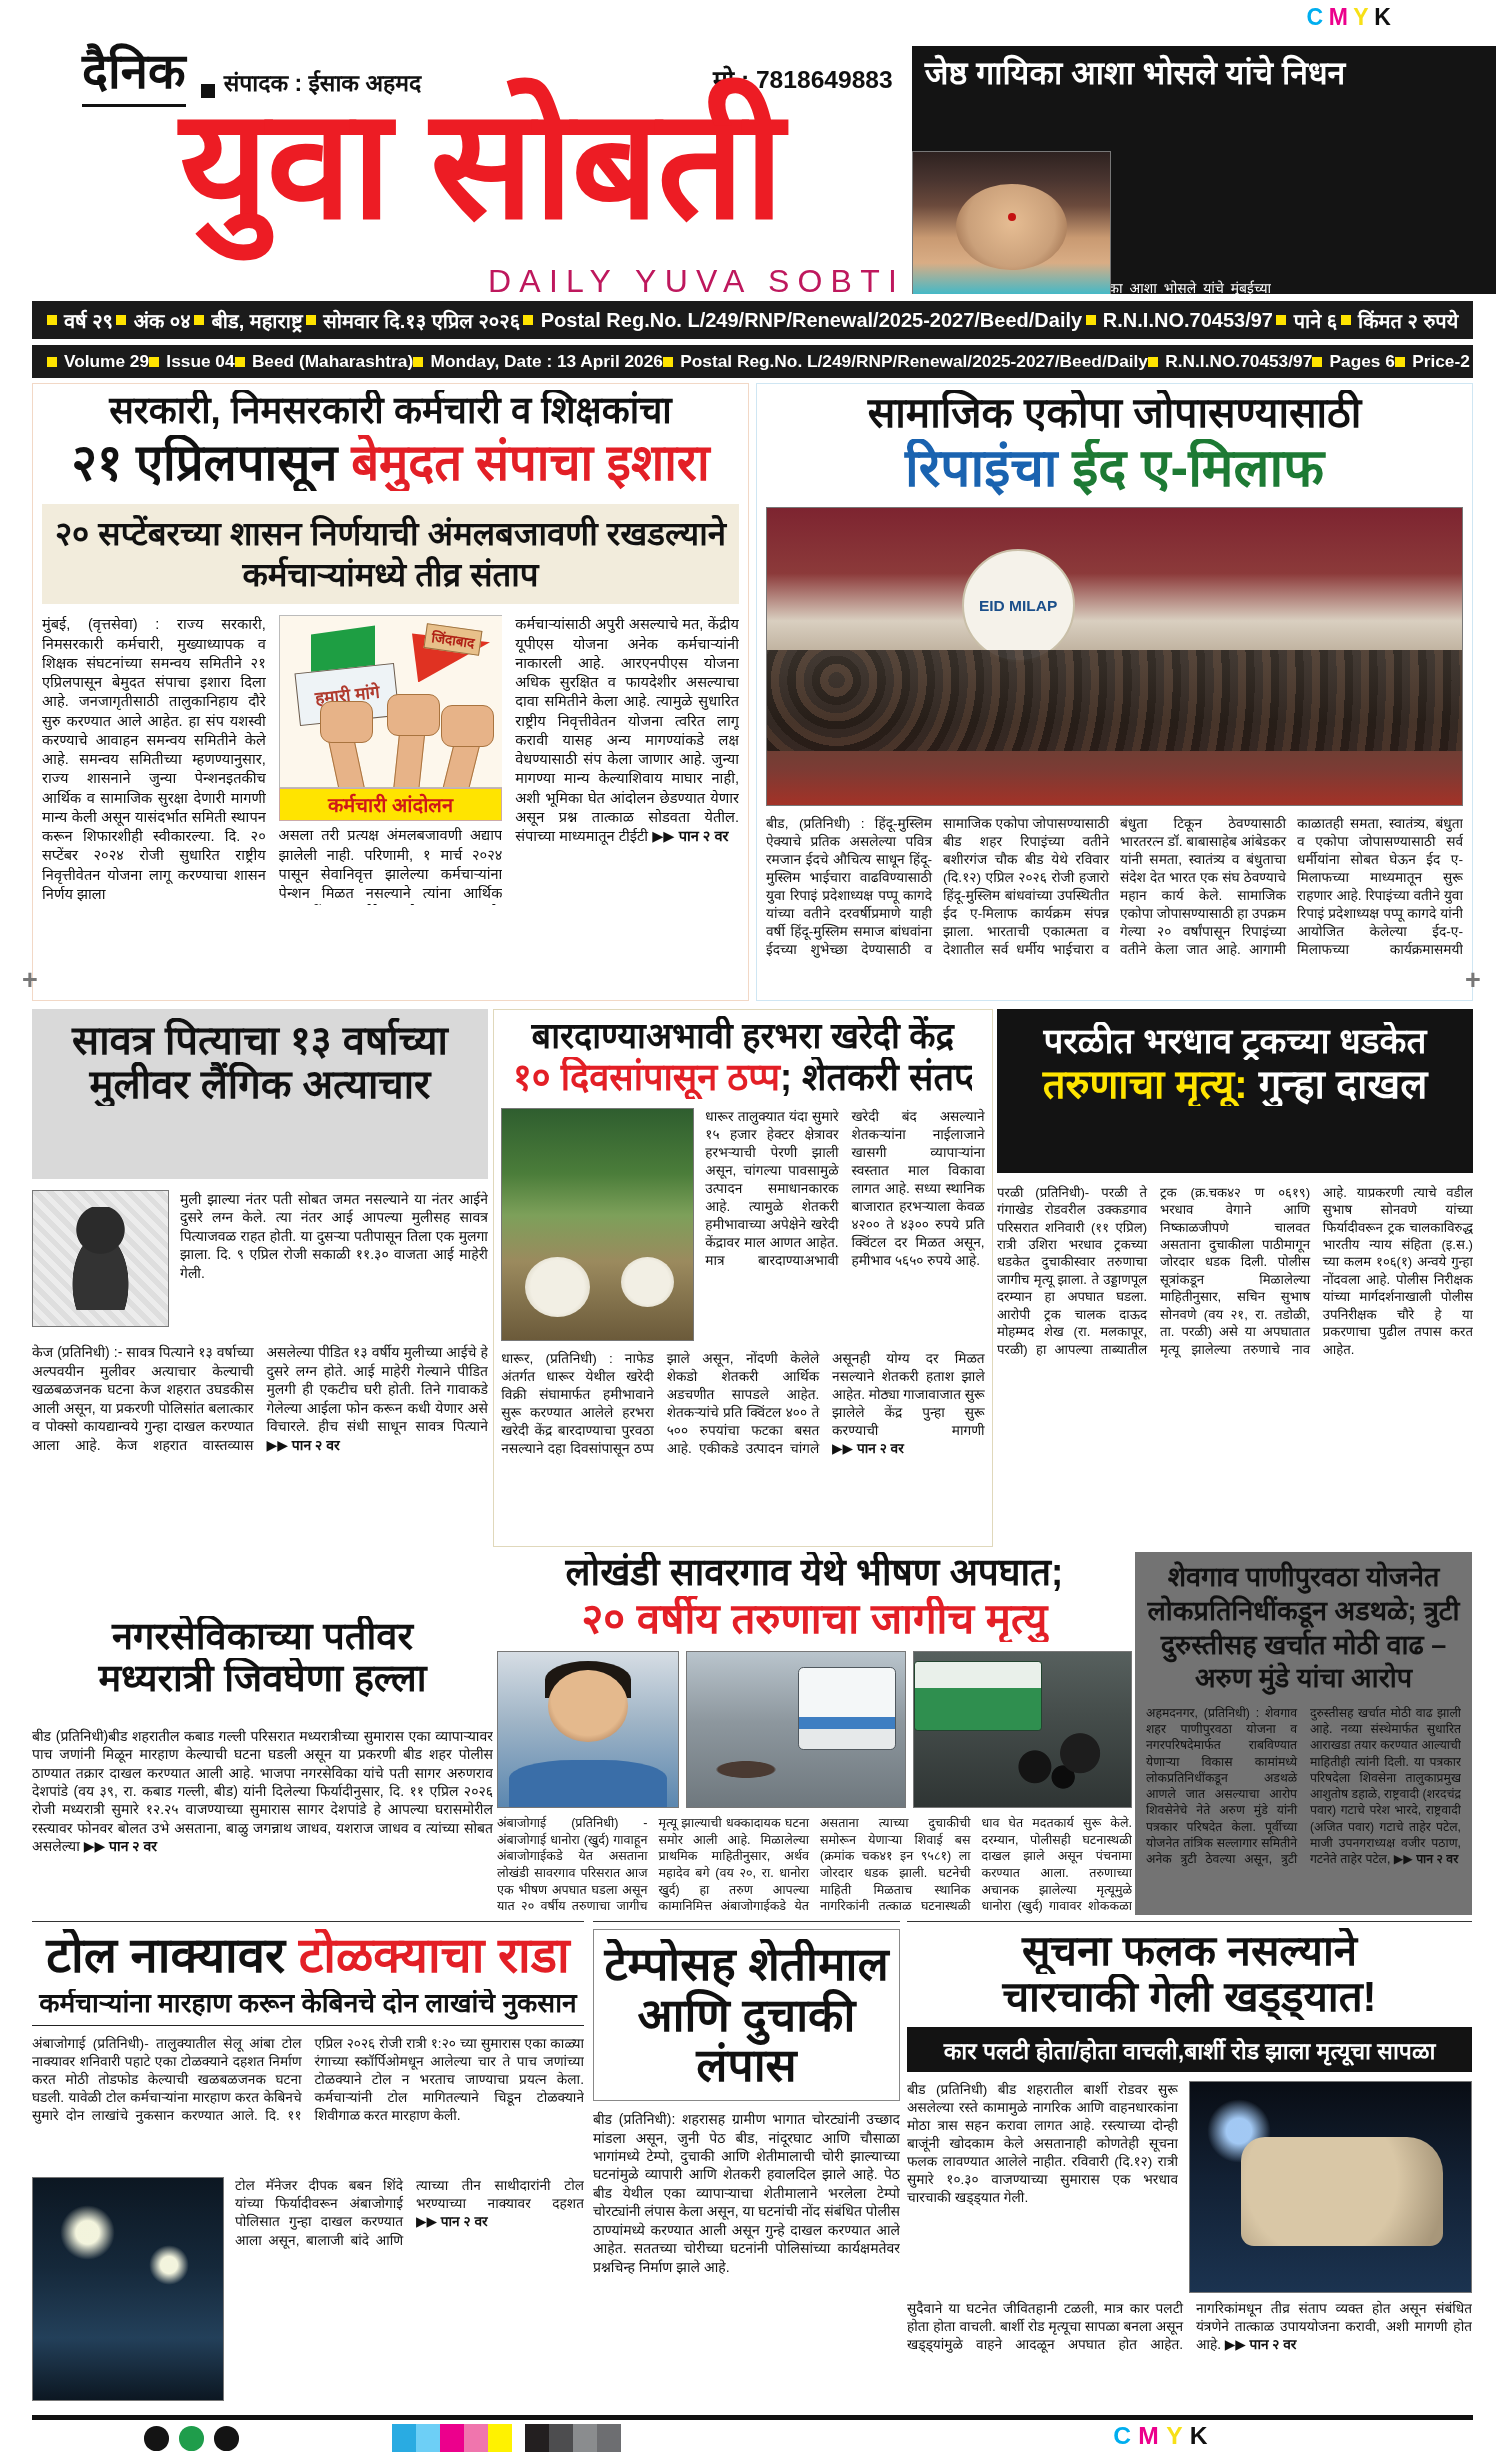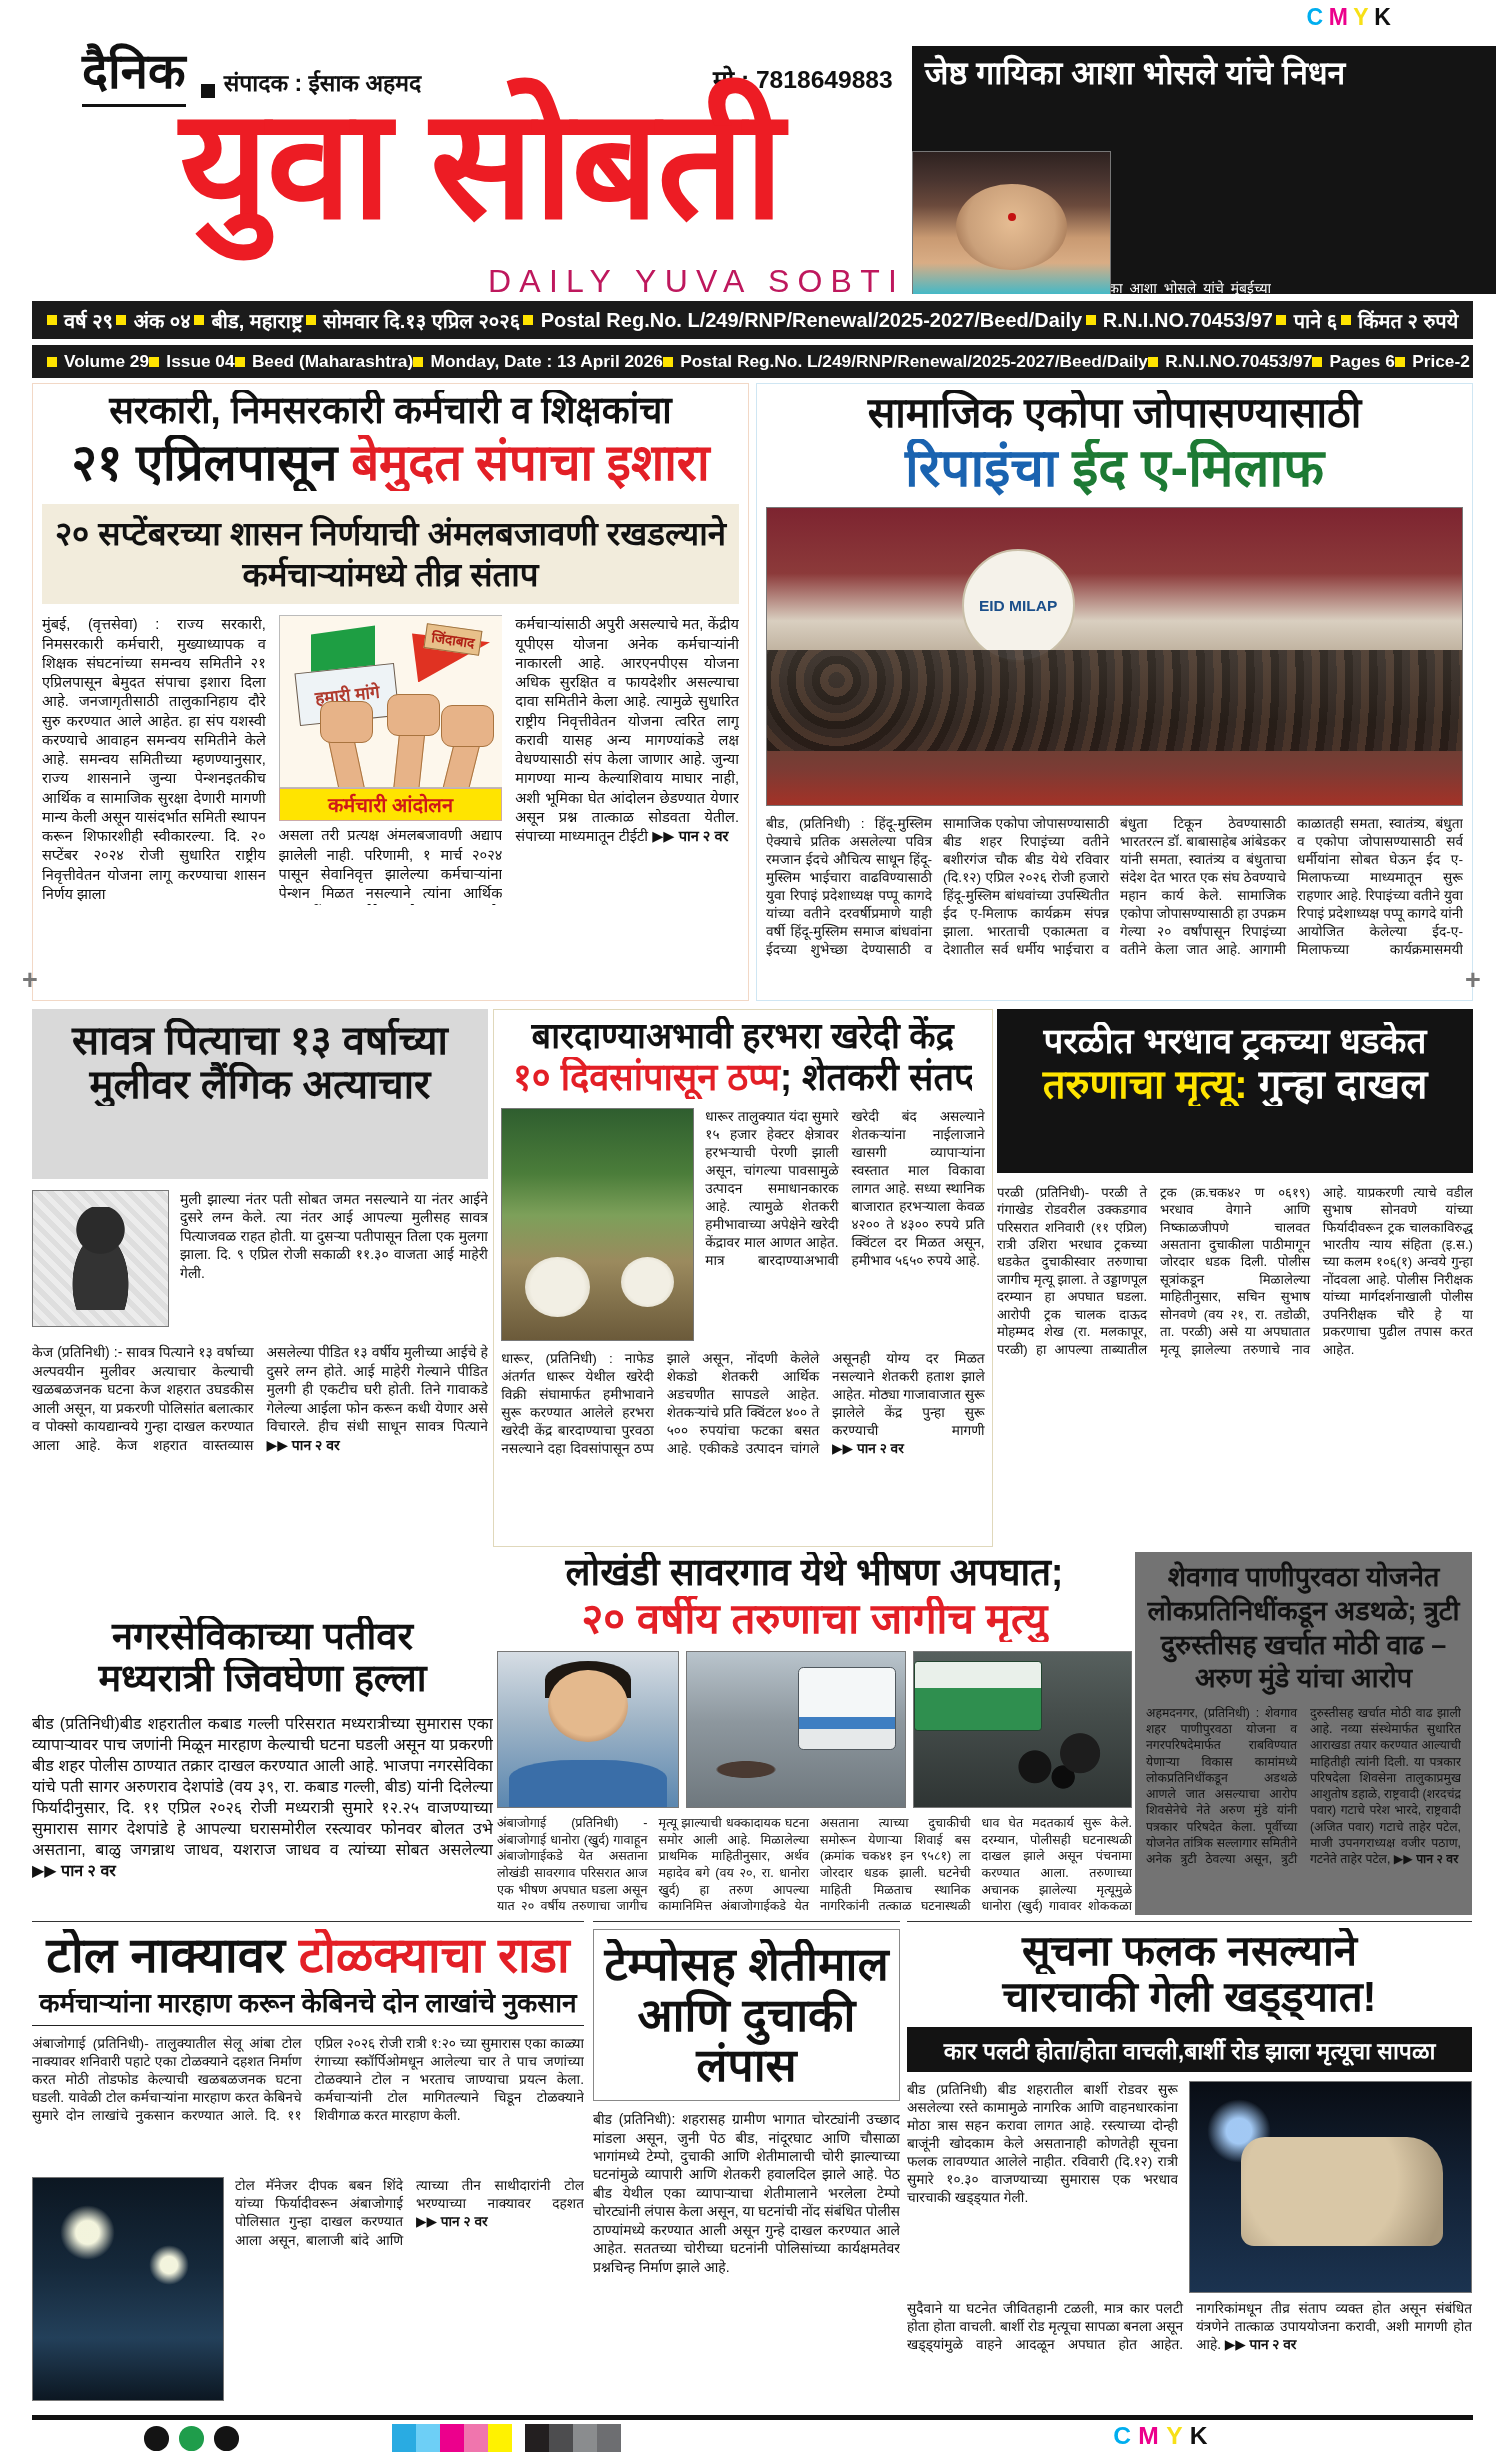--- a/index.html
+++ b/index.html
@@ -285,21 +285,21 @@
       <div class="hl" style="font-size:40px;margin-top:1.8px">
         <span class="ylw">तरुणाचा मृत्यू:</span><span style="color:#fff"> गुन्हा दाखल</span>
       </div>
     </div>
     <div class="bodytxt cols3" style="margin-top:11px;height:365px;font-size:13.2px">परळी (प्रतिनिधी)- परळी ते गंगाखेड रोडवरील उक्कडगाव परिसरात शनिवारी (११ एप्रिल) रात्री उशिरा भरधाव ट्रकच्या धडकेत दुचाकीस्वार तरुणाचा जागीच मृत्यू झाला. ते उड्डाणपूल दरम्यान हा अपघात घडला. आरोपी ट्रक चालक दाऊद मोहम्मद शेख (रा. मलकापूर, परळी) हा आपल्या ताब्यातील ट्रक (क्र.चक४२ ण ०६१९) भरधाव वेगाने आणि निष्काळजीपणे चालवत असताना दुचाकीला पाठीमागून जोरदार धडक दिली. पोलीस सूत्रांकडून मिळालेल्या माहितीनुसार, सचिन सुभाष सोनवणे (वय २१, रा. तडोळी, ता. परळी) असे या अपघातात मृत्यू झालेल्या तरुणाचे नाव आहे. याप्रकरणी त्याचे वडील सुभाष सोनवणे यांच्या फिर्यादीवरून ट्रक चालकाविरुद्ध भारतीय न्याय संहिता (इ.स.) च्या कलम १०६(१) अन्वये गुन्हा नोंदवला आहे. पोलीस निरीक्षक यांच्या मार्गदर्शनाखाली पोलीस उपनिरीक्षक चौरे हे या प्रकरणाचा पुढील तपास करत आहेत.</div>
   </div>
 
   <div class="abs sec" style="left:32px;top:1616px;width:461px;height:363px">
     <div class="hl" style="font-size:38px">नगरसेविकाच्या पतीवर</div>
     <div class="hl" style="font-size:38px">मध्यरात्री जिवघेणा हल्ला</div>
-    <div class="bodytxt" style="margin-top:13px;height:255px;font-size:16px">
+    <div class="bodytxt" style="margin-top:27px;height:255px;font-size:14px">
       <span>बीड (प्रतिनिधी)बीड शहरातील कबाड गल्ली परिसरात मध्यरात्रीच्या सुमारास एका व्यापाऱ्यावर पाच जणांनी मिळून मारहाण केल्याची घटना घडली असून या प्रकरणी बीड शहर पोलीस ठाण्यात तक्रार दाखल करण्यात आली आहे. भाजपा नगरसेविका यांचे पती सागर अरुणराव देशपांडे (वय ३९, रा. कबाड गल्ली, बीड) यांनी दिलेल्या फिर्यादीनुसार, दि. ११ एप्रिल २०२६ रोजी मध्यरात्री सुमारे १२.२५ वाजण्याच्या सुमारास सागर देशपांडे हे आपल्या घरासमोरील रस्त्यावर फोनवर बोलत उभे असताना, बाळु जगन्नाथ जाधव, यशराज जाधव व त्यांच्या सोबत असलेल्या </span>
       <span class="more">▶▶ पान २ वर</span>
     </div>
   </div>
 
   <div class="abs sec" style="left:497px;top:1552px;width:635px;height:363px">
     <div class="hl nowrap" style="font-size:38px;transform:scaleX(.97);transform-origin:center">लोखंडी सावरगाव येथे भीषण अपघात;</div>
     <div class="hl nowrap red" style="font-size:42px;margin-top:1.8px">२० वर्षीय तरुणाचा जागीच मृत्यु</div>
     <div style="display:flex;gap:7.3px;margin-top:9px;height:157px">
       <div class="photo ph-portrait" style="width:182px;height:100%;flex:none">

